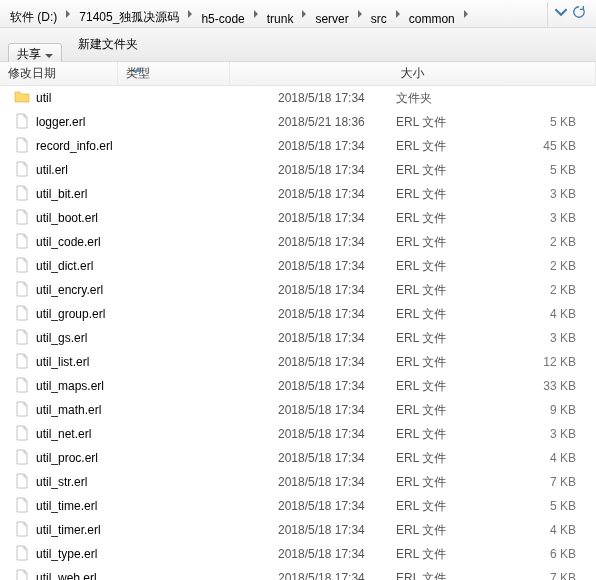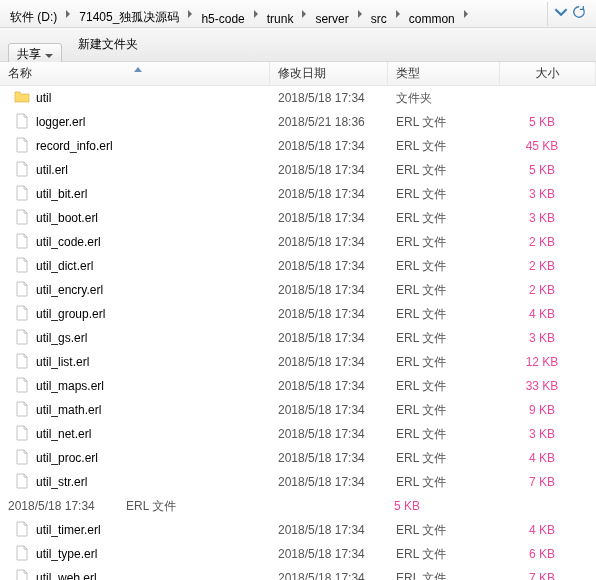--- a/index.html
+++ b/index.html
@@ -24,21 +24,21 @@
   .col-size { flex: 1; justify-content: center; }
   .sort-arrow { position: absolute; left: 134px; top: -1px; }
   .sort-arrow svg { width: 8px; height: 5px; }
 
   .file-list { overflow-y: auto; height: calc(580px - 28px - 34px - 24px); }
   .row { display: flex; align-items: center; height: 24px; cursor: default; }
   .cell { padding: 0 8px; white-space: nowrap; overflow: hidden; text-overflow: ellipsis; }
   .cell-name { width: 270px; display: flex; align-items: center; gap: 6px; padding-left: 14px; }
   .cell-date { width: 118px; color: #555; }
   .cell-type { width: 112px; color: #555; }
-  .cell-size { flex: 1; text-align: center; color: #ec4899; padding-right: 20px; }
+  .cell-size { flex: 1; text-align: right; color: #737373; padding-right: 20px; }
   .icon { width: 16px; height: 16px; flex-shrink: 0; }
 </style>
 </head>
 <body>
 
 <div class="breadcrumb" id="breadcrumb-bar">
 
   <div class="crumb">
       <span>软件 (D:)</span>
     </div>
@@ -123,23 +123,20 @@
     <span>新建文件夹</span>
   </div>
 </div>
 
 <div class="column-headers">
   <div class="sort-arrow">
     <svg viewBox="0 0 8 5">
         <path d="M0 5 L4 0 L8 5 Z" fill="#6a8fbb"></path>
       </svg>
   </div>
-  <div class="col col-name">
-      <span>名称</span>
-    </div>
   <div class="col col-date">
       <span>修改日期</span>
     </div>
   <div class="col col-type">
       <span>类型</span>
     </div>
   <div class="col col-size">
       <span>大小</span>
     </div>
 </div>
@@ -342,20 +339,27 @@
             <path d="M3 1h7l3 3v11H3z" fill="#ffffff" stroke="#b3b3b3" stroke-width="0.8"></path>
             <path d="M10 1v3h3" fill="none" stroke="#b3b3b3" stroke-width="0.8"></path>
           </svg></span>
         <span>util_str.erl</span>
       </div>
       <div class="cell cell-date">2018/5/18 17:34</div>
       <div class="cell cell-type">ERL 文件</div>
       <div class="cell cell-size">7 KB</div>
     </div>
     <div class="row">
+      <div class="cell cell-name">
+        <span><svg class="icon" viewBox="0 0 16 16">
+            <path d="M3 1h7l3 3v11H3z" fill="#ffffff" stroke="#b3b3b3" stroke-width="0.8"></path>
+            <path d="M10 1v3h3" fill="none" stroke="#b3b3b3" stroke-width="0.8"></path>
+          </svg></span>
+        <span>util_time.erl</span>
+      </div>
       <div class="cell cell-date">2018/5/18 17:34</div>
       <div class="cell cell-type">ERL 文件</div>
       <div class="cell cell-size">5 KB</div>
     </div>
     <div class="row">
       <div class="cell cell-name">
         <span><svg class="icon" viewBox="0 0 16 16">
             <path d="M3 1h7l3 3v11H3z" fill="#ffffff" stroke="#b3b3b3" stroke-width="0.8"></path>
             <path d="M10 1v3h3" fill="none" stroke="#b3b3b3" stroke-width="0.8"></path>
           </svg></span>

